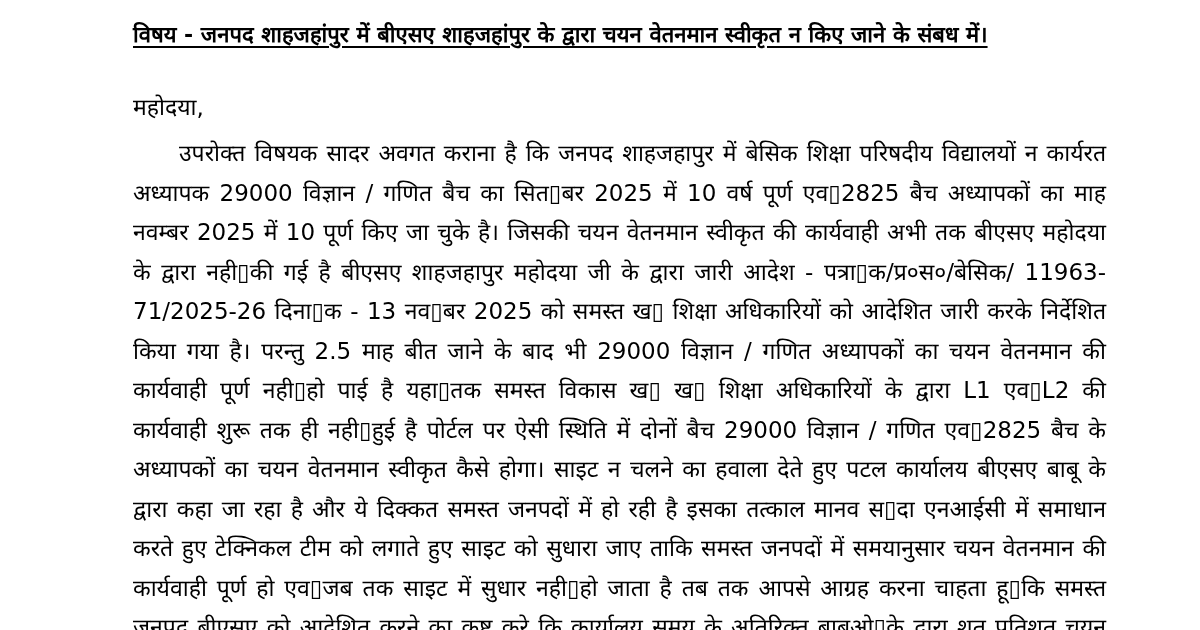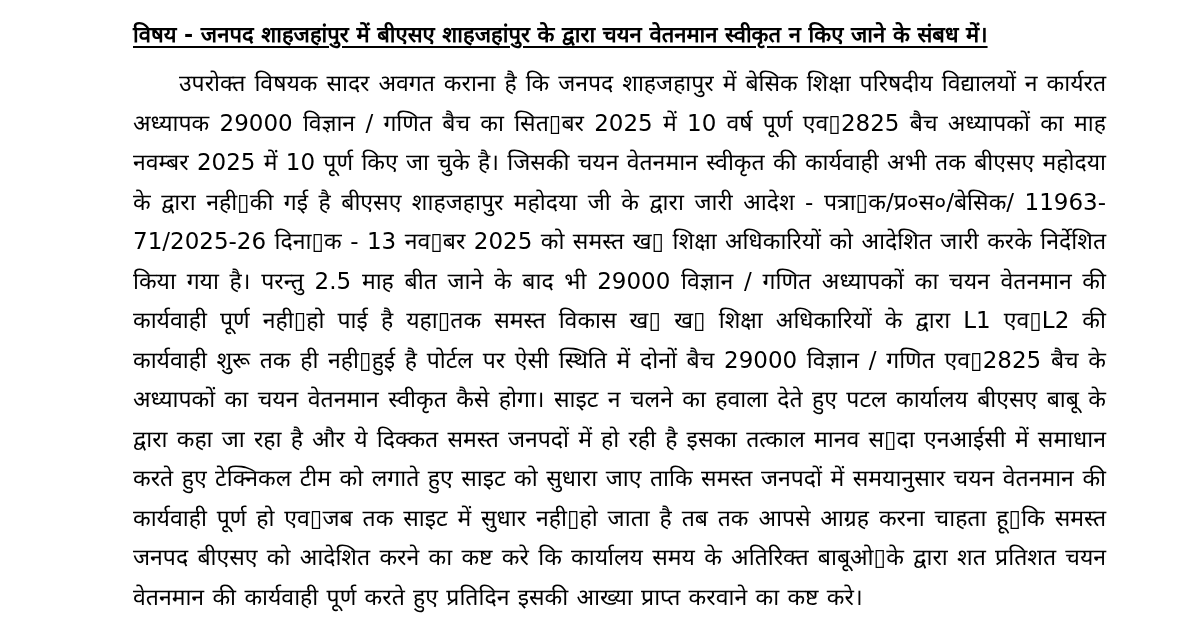--- a/index.html
+++ b/index.html
@@ -44,16 +44,17 @@
     word-spacing: 1px;
   }
 </style>
 </head>
 <body>
 
 <div class="page">
 
   <h1 class="subject">विषय - जनपद शाहजहांपुर में बीएसए शाहजहांपुर के द्वारा चयन वेतनमान स्वीकृत न किए जाने के संबध में।</h1>
 
+  <p class="salutation">महोदया,</p>
 
   <p class="body-para">उपरोक्त विषयक सादर अवगत कराना है कि जनपद शाहजहापुर में बेसिक शिक्षा परिषदीय विद्यालयों न कार्यरत अध्यापक 29000 विज्ञान / गणित बैच का सित▯बर 2025 में 10 वर्ष पूर्ण एव▯2825 बैच अध्यापकों का माह नवम्बर 2025 में 10 पूर्ण किए जा चुके है। जिसकी चयन वेतनमान स्वीकृत की कार्यवाही अभी तक बीएसए महोदया के द्वारा नही▯की गई है बीएसए शाहजहापुर महोदया जी के द्वारा जारी आदेश - पत्रा▯क/प्र०स०/बेसिक/ 11963-71/2025-26 दिना▯क - 13 नव▯बर 2025 को समस्त ख▯ शिक्षा अधिकारियों को आदेशित जारी करके निर्देशित किया गया है। परन्तु 2.5 माह बीत जाने के बाद भी 29000 विज्ञान / गणित अध्यापकों का चयन वेतनमान की कार्यवाही पूर्ण नही▯हो पाई है यहा▯तक समस्त विकास ख▯ ख▯ शिक्षा अधिकारियों के द्वारा L1 एव▯L2 की कार्यवाही शुरू तक ही नही▯हुई है पोर्टल पर ऐसी स्थिति में दोनों बैच 29000 विज्ञान / गणित एव▯2825 बैच के अध्यापकों का चयन वेतनमान स्वीकृत कैसे होगा। साइट न चलने का हवाला देते हुए पटल कार्यालय बीएसए बाबू के द्वारा कहा जा रहा है और ये दिक्कत समस्त जनपदों में हो रही है इसका तत्काल मानव स▯दा एनआईसी में समाधान करते हुए टेक्निकल टीम को लगाते हुए साइट को सुधारा जाए ताकि समस्त जनपदों में समयानुसार चयन वेतनमान की कार्यवाही पूर्ण हो एव▯जब तक साइट में सुधार नही▯हो जाता है तब तक आपसे आग्रह करना चाहता हू▯कि समस्त जनपद बीएसए को आदेशित करने का कष्ट करे कि कार्यालय समय के अतिरिक्त बाबूओ▯के द्वारा शत प्रतिशत चयन वेतनमान की कार्यवाही पूर्ण करते हुए प्रतिदिन इसकी आख्या प्राप्त करवाने का कष्ट करे।</p>
 
 </div>
 
 </body></html>

